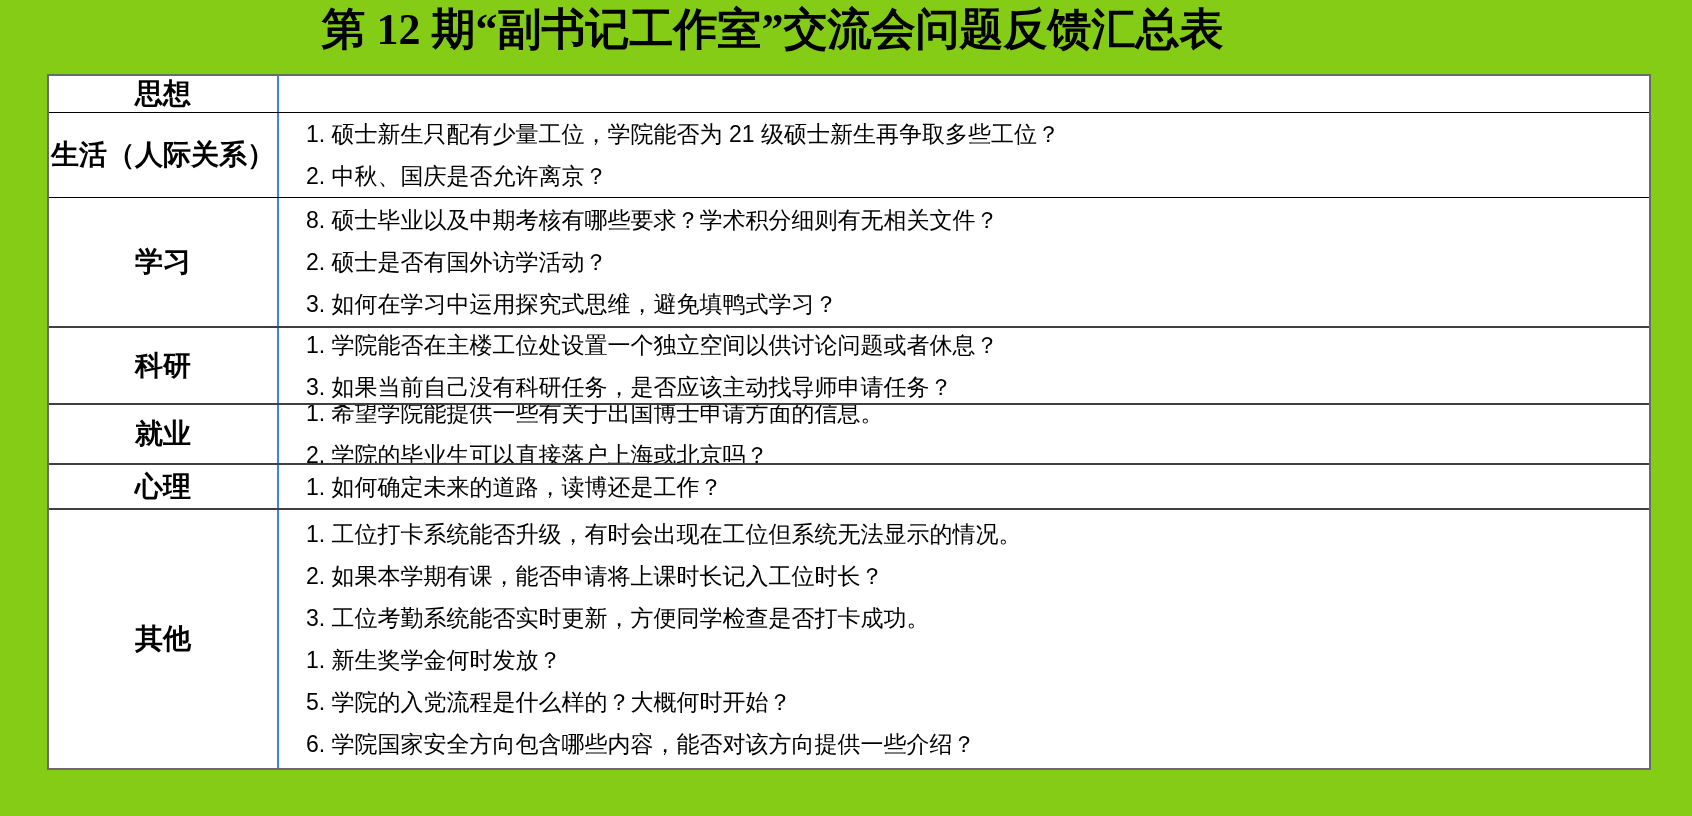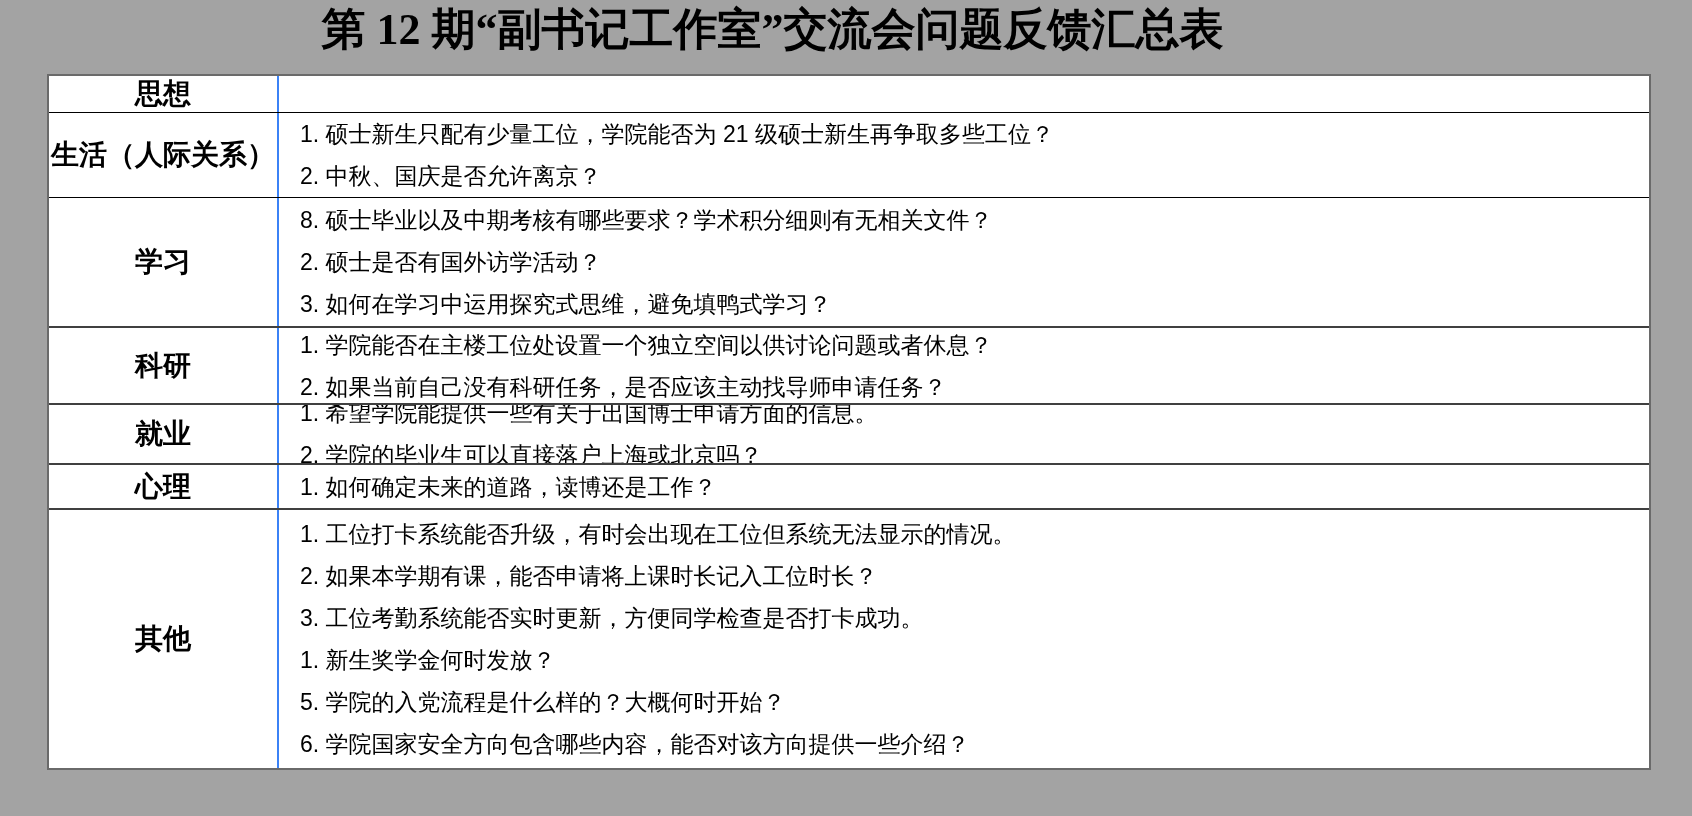--- a/index.html
+++ b/index.html
@@ -1,19 +1,19 @@
 <!DOCTYPE html>
 <html><head>
 <meta charset="utf-8">
 <style>
   html,body{margin:0;padding:0;background:#ffffff;}
   .page{
     position:relative;
     width:1692px;height:816px;
-    background:#a3a3a3;
+    background:#84cc16;
     font-family:"Liberation Sans","DejaVu Sans",sans-serif;
     color:#000;
     overflow:hidden;
   }
   .title{
     position:absolute;
     left:0;top:4px;
     width:1545px;
     margin:0;
     text-align:center;
@@ -57,21 +57,21 @@
     font-weight:bold;
     font-size:28px;
     white-space:nowrap;
     overflow:hidden;
   }
   .content-cell{
     flex:1;
     display:flex;
     flex-direction:column;
     justify-content:center;
-    padding-left:21px;
+    padding-left:27px;
     box-sizing:border-box;
     font-size:23px;
     overflow:hidden;
   }
   .question-line{
     line-height:42px;
     height:42px;
     white-space:nowrap;
   }
 </style>
@@ -97,21 +97,21 @@
         <div class="content-cell">
           <div class="question-line">8. 硕士毕业以及中期考核有哪些要求？学术积分细则有无相关文件？</div>
           <div class="question-line">2. 硕士是否有国外访学活动？</div>
           <div class="question-line">3. 如何在学习中运用探究式思维，避免填鸭式学习？</div>
         </div>
       </div>
       <div class="row">
         <div class="cat-cell">科研</div>
         <div class="content-cell">
           <div class="question-line">1. 学院能否在主楼工位处设置一个独立空间以供讨论问题或者休息？</div>
-          <div class="question-line">2. 如果当前自己没有科研任务，是否应该主动找导师申请任务？</div>
+          <div class="question-line">3. 如果当前自己没有科研任务，是否应该主动找导师申请任务？</div>
         </div>
       </div>
       <div class="row">
         <div class="cat-cell">就业</div>
         <div class="content-cell">
           <div class="question-line">1. 希望学院能提供一些有关于出国博士申请方面的信息。</div>
           <div class="question-line">2. 学院的毕业生可以直接落户上海或北京吗？</div>
         </div>
       </div>
       <div class="row">

